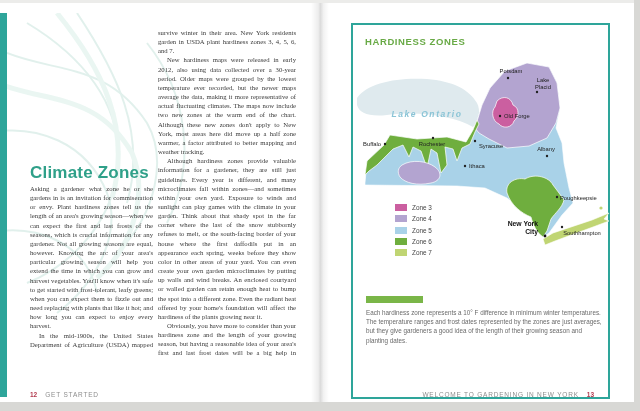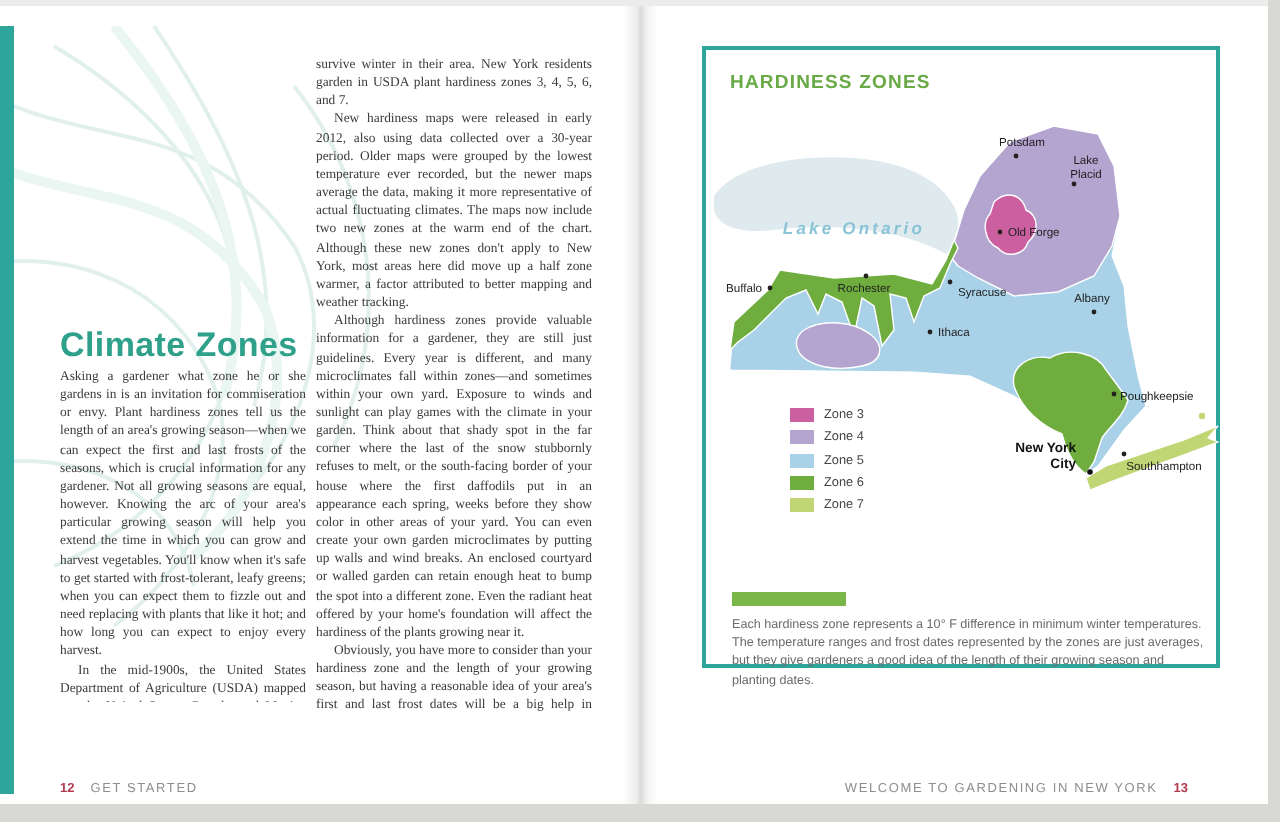--- a/index.html
+++ b/index.html
@@ -40,21 +40,21 @@
   }
   #footer-left{left:23px;}
   #footer-right{right:40px;text-align:right;}
   .pagenum{color:#b23a4e;font-weight:bold;letter-spacing:0;}
   #footer-left .pagenum{margin-right:8px;}
   #footer-right .pagenum{margin-left:8px;}
 
   
   #right-page{position:absolute;left:320px;top:3px;width:314px;height:399px;background:#ffffff;}
   #panel{
-    position:absolute;left:31px;top:20px;width:259px;height:311px;
+    position:absolute;left:31px;top:20px;width:259px;height:376px;
     border:2px solid #2ea59a;background:#ffffff;box-sizing:border-box;padding-left:37px;
   }
   #panel-title{
     position:absolute;left:12px;top:11px;
     font-size:9.5px;font-weight:bold;letter-spacing:0.6px;color:#69aa46;
   }
   #map{position:absolute;left:1px;top:26px;}
   .citylabel{font-size:5.8px;fill:#222222;font-family:"Liberation Sans",sans-serif;}
   .citybold{font-size:6.8px;font-weight:bold;fill:#111111;font-family:"Liberation Sans",sans-serif;}
   .lakelabel{font-size:8.5px;font-style:italic;font-weight:bold;fill:#8ac4d6;letter-spacing:1.6px;font-family:"Liberation Sans",sans-serif;}

